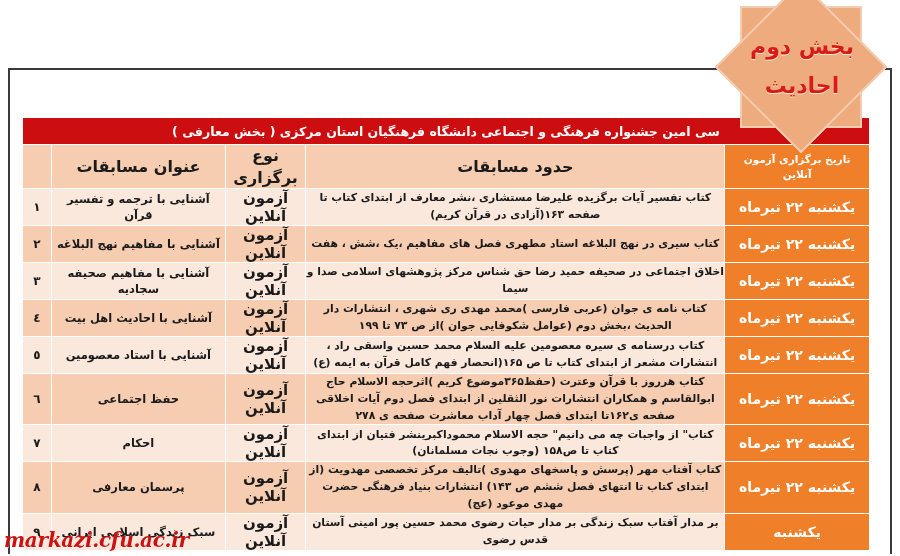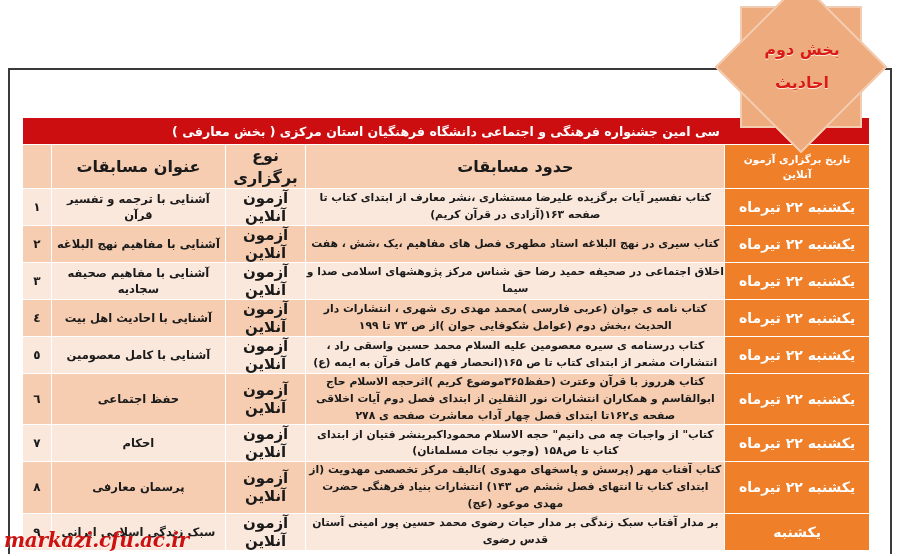--- a/index.html
+++ b/index.html
@@ -58,21 +58,21 @@
     display: flex;
     flex-direction: column;
     align-items: center;
     justify-content: center;
     gap: 14px;
     z-index: 5;
     pointer-events: none;
   }
   .badge-line {
     color: #d81b17;
-    font-size: 16px;
+    font-size: 22px;
     font-weight: bold;
     letter-spacing: 0.5px;
     text-shadow: 0 1px 0 #ffe9d8;
   }
   .badge-tail {
     position: absolute;
     left: 60px;
     top: 106px;
     width: 0;
     height: 0;
@@ -260,21 +260,21 @@
           <td class="c-date">یکشنبه ۲۲ تیرماه</td>
           <td class="c-desc">کتاب نامه ی جوان (عربی فارسی )محمد مهدی ری شهری ، انتشارات دار الحدیث ،بخش دوم (عوامل شکوفایی جوان )از ص ۷۳ تا ۱۹۹</td>
           <td class="c-type">آزمون آنلاین</td>
           <td class="c-title">آشنایی با احادیث اهل بیت</td>
           <td class="c-num">٤</td>
         </tr>
         <tr class="r-row r-light">
           <td class="c-date">یکشنبه ۲۲ تیرماه</td>
           <td class="c-desc">کتاب درسنامه ی سیره معصومین علیه السلام محمد حسین واسقی راد ، انتشارات مشعر از ابتدای کتاب تا ص ۱۶۵(انحصار فهم کامل قرآن به ایمه (ع)</td>
           <td class="c-type">آزمون آنلاین</td>
-          <td class="c-title">آشنایی با کامل معصومین</td>
+          <td class="c-title">آشنایی با استاد معصومین</td>
           <td class="c-num">٥</td>
         </tr>
         <tr class="r-row r-dark">
           <td class="c-date">یکشنبه ۲۲ تیرماه</td>
           <td class="c-desc">کتاب هرروز با قرآن وعترت (حفظ۳۶۵موضوع کریم )اثرحجه الاسلام حاج ابوالقاسم و همکاران انتشارات نور الثقلین از ابتدای فصل دوم آیات اخلاقی صفحه ی۱۶۲تا ابتدای فصل چهار آداب معاشرت صفحه ی ۲۷۸</td>
           <td class="c-type">آزمون آنلاین</td>
           <td class="c-title">حفظ اجتماعی</td>
           <td class="c-num">٦</td>
         </tr>
         <tr class="r-row r-light">

